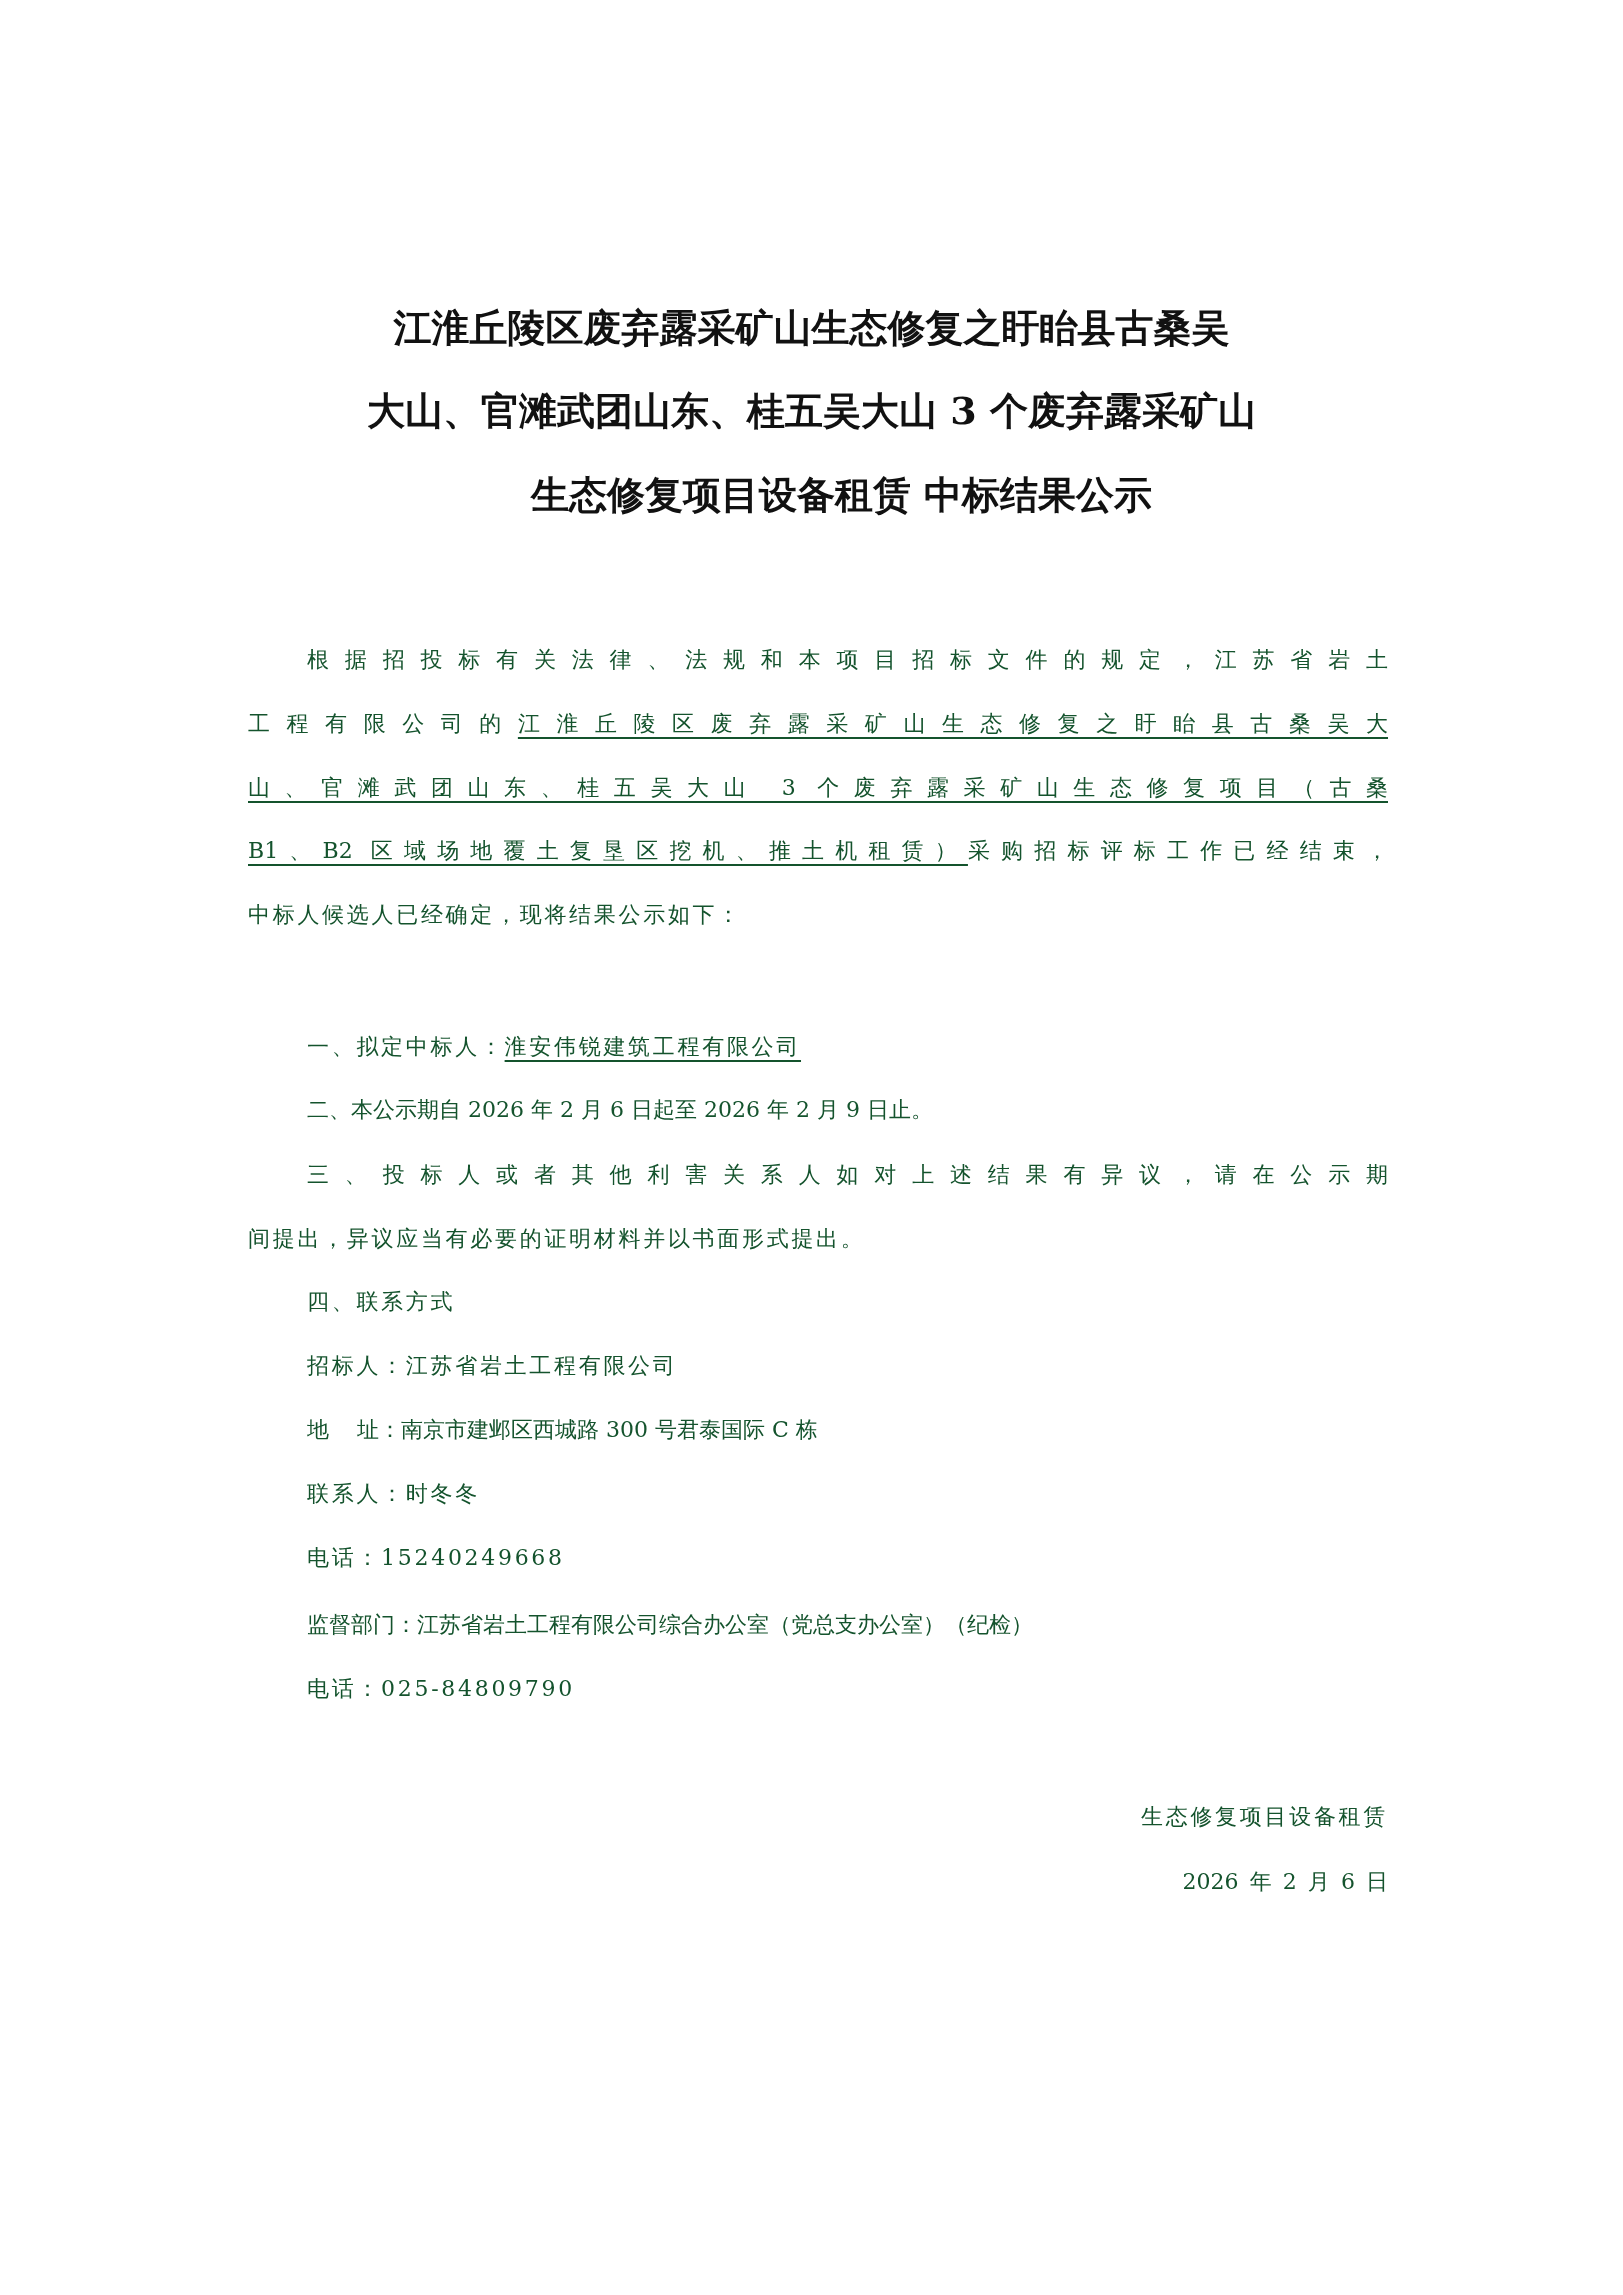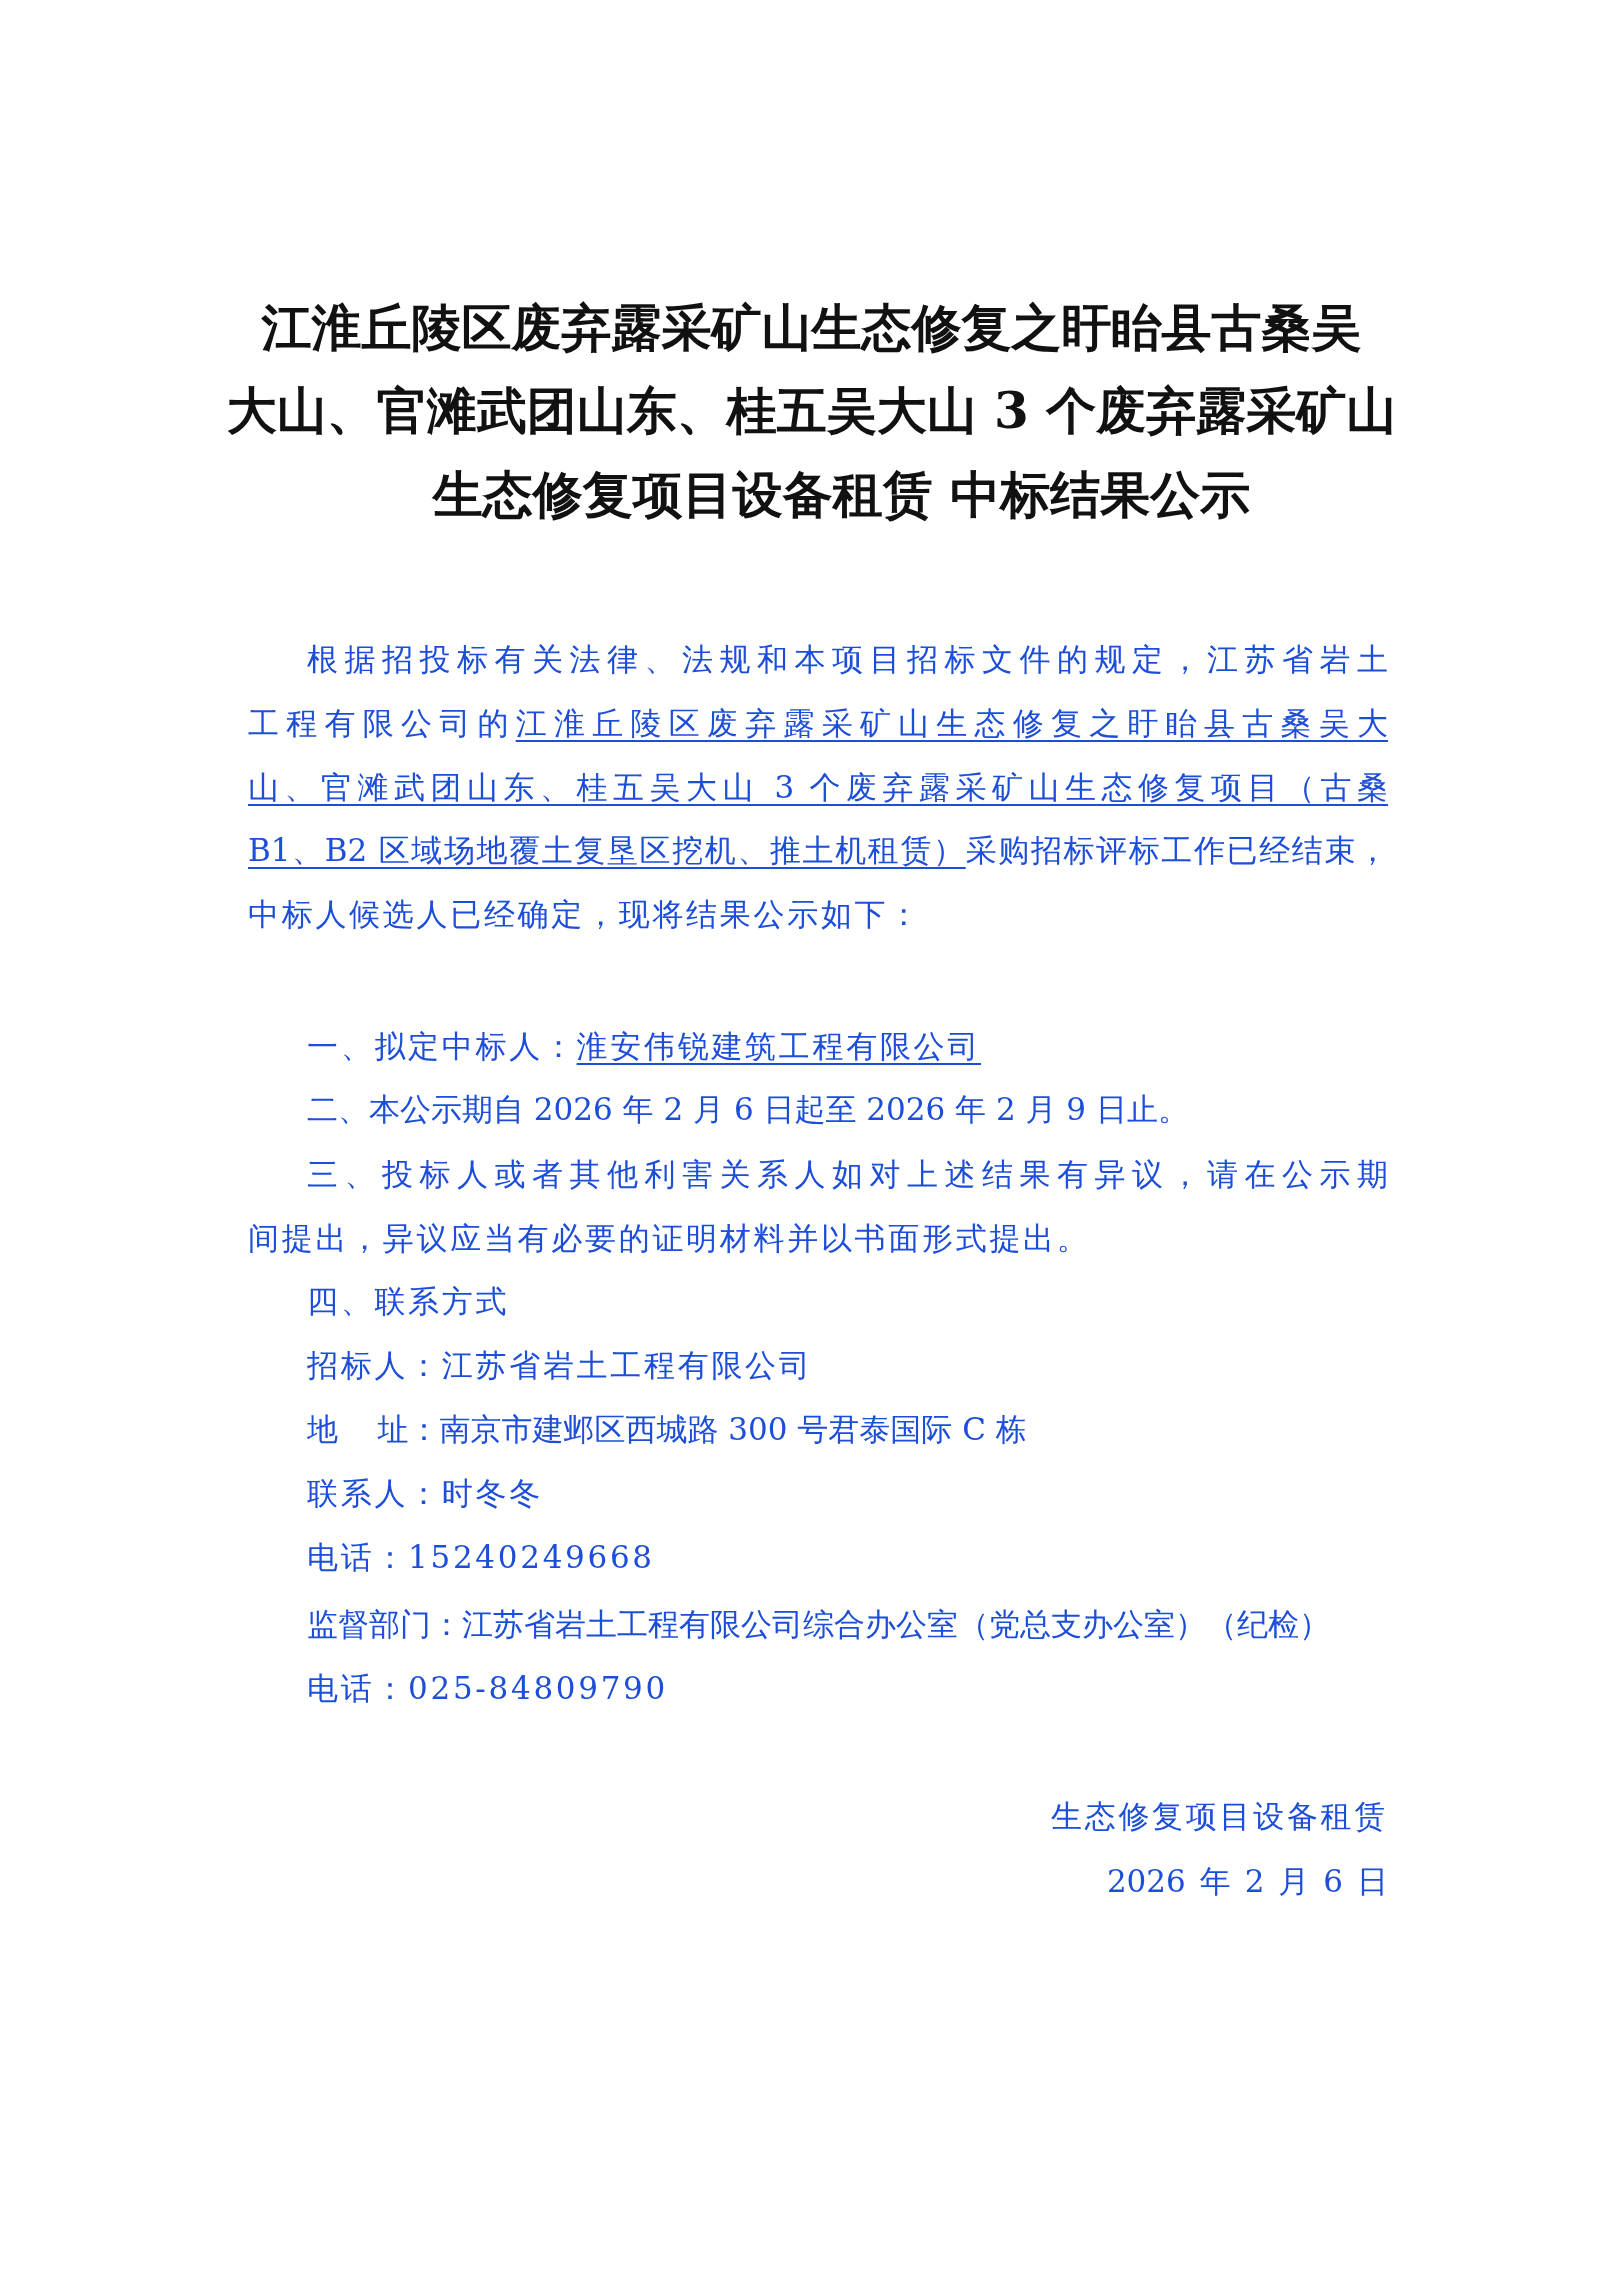--- a/index.html
+++ b/index.html
@@ -1,27 +1,27 @@
 <!DOCTYPE html>
 <html style="font-size:11px"><head>
 <meta charset="utf-8">
 <style>
   html, body { margin: 0; padding: 0; background: #ffffff; }
   body { width: 1623px; height: 2295px; position: relative; overflow: hidden; }
   .page { position: absolute; left: 0; top: 0; width: 1623px; height: 2295px; background: #fff; color: #111; }
   .title-line {
     position: absolute; left: 0; width: 1623px; text-align: center;
     font-family: "DejaVu Serif", "Liberation Serif", serif;
-    font-weight: bold; font-size: 50px; line-height: 61px; color: #111;
+    font-weight: bold; font-size: 38px; line-height: 61px; color: #111;
     white-space: nowrap;
   }
   .line {
     position: absolute; left: 248px; width: 1140px;
     font-family: "DejaVu Serif", "Liberation Serif", serif;
-    font-size: 31px; line-height: 41px; color: #1d4ed8;
+    font-size: 22px; line-height: 41px; color: #14532d;
     white-space: nowrap;
   }
   .justify { text-align: justify; text-align-last: justify; }
   .indent { left: 307px; width: 1081px; }
   .u { text-decoration: underline; text-decoration-thickness: 2px; text-underline-offset: 5.5px; margin-top: 20px; }
   .right { text-align: right; }
   .spaced { letter-spacing: 2.7px; }
 </style>
 </head>
 <body>

